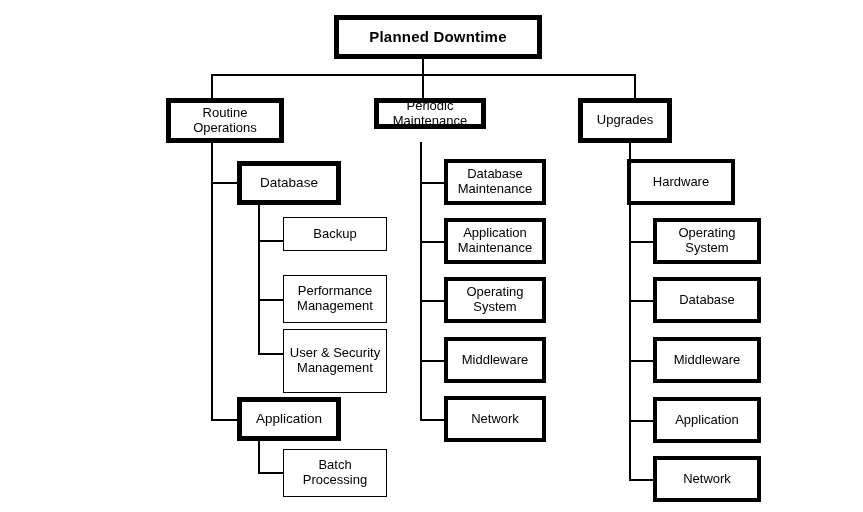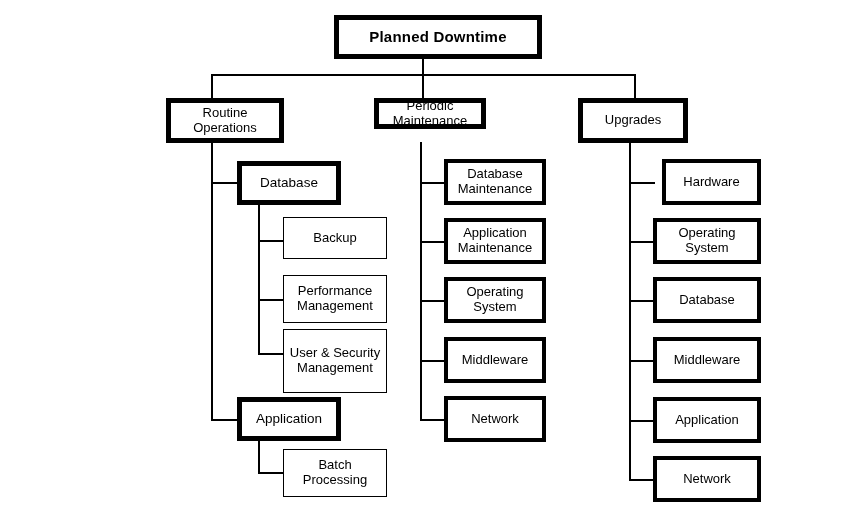--- a/index.html
+++ b/index.html
@@ -99,33 +99,33 @@
   <div class="node w-thick fs-l2" style="left:166px; top:98px; width:118px; height:45px;">
     <span class="node-label">Routine
 Operations</span>
   </div>
 
   <div class="node w-thick fs-l2" style="left:374px; top:98px; width:112px; height:31px;">
     <span class="node-label">Periodic
 Maintenance</span>
   </div>
 
-  <div class="node w-thick fs-l2" style="left:578px; top:98px; width:110px; height:45px;">
+  <div class="node w-thick fs-l2" style="left:578px; top:98px; width:94px; height:45px;">
     <span class="node-label">Upgrades</span>
   </div>
 
   <div class="node w-thick fs-l3" style="left:237px; top:161px; width:104px; height:44px;">
     <span class="node-label">Database</span>
   </div>
 
   <div class="node w-thick fs-l3" style="left:237px; top:397px; width:104px; height:44px;">
     <span class="node-label">Application</span>
   </div>
 
-  <div class="node w-thin fs-l4" style="left:283px; top:217px; width:104px; height:42px;">
+  <div class="node w-thin fs-l4" style="left:283px; top:217px; width:104px; height:34px;">
     <span class="node-label">Backup</span>
   </div>
 
   <div class="node w-thin fs-l4" style="left:283px; top:275px; width:104px; height:48px;">
     <span class="node-label">Performance
 Management</span>
   </div>
 
   <div class="node w-thin fs-l4" style="left:283px; top:329px; width:104px; height:64px;">
     <span class="node-label">User &amp; Security
@@ -153,21 +153,21 @@
   </div>
 
   <div class="node w-medium fs-l4" style="left:444px; top:337px; width:102px; height:46px;">
     <span class="node-label">Middleware</span>
   </div>
 
   <div class="node w-medium fs-l4" style="left:444px; top:396px; width:102px; height:46px;">
     <span class="node-label">Network</span>
   </div>
 
-  <div class="node w-medium fs-l4" style="left:662px; top:159px; width:99px; height:46px;text-align:right;">
+  <div class="node w-medium fs-l4" style="left:627px; top:159px; width:108px; height:46px;text-align:right;">
     <span class="node-label">Hardware</span>
   </div>
 
   <div class="node w-medium fs-l4" style="left:653px; top:218px; width:108px; height:46px;">
     <span class="node-label">Operating
 System</span>
   </div>
 
   <div class="node w-medium fs-l4" style="left:653px; top:277px; width:108px; height:46px;">
     <span class="node-label">Database</span>

